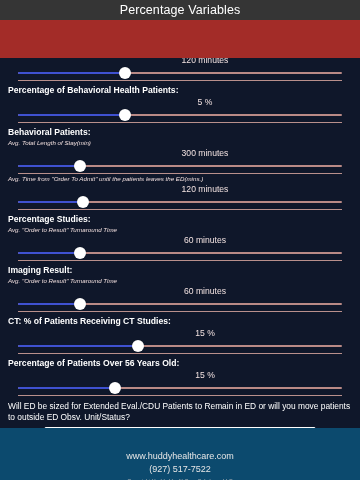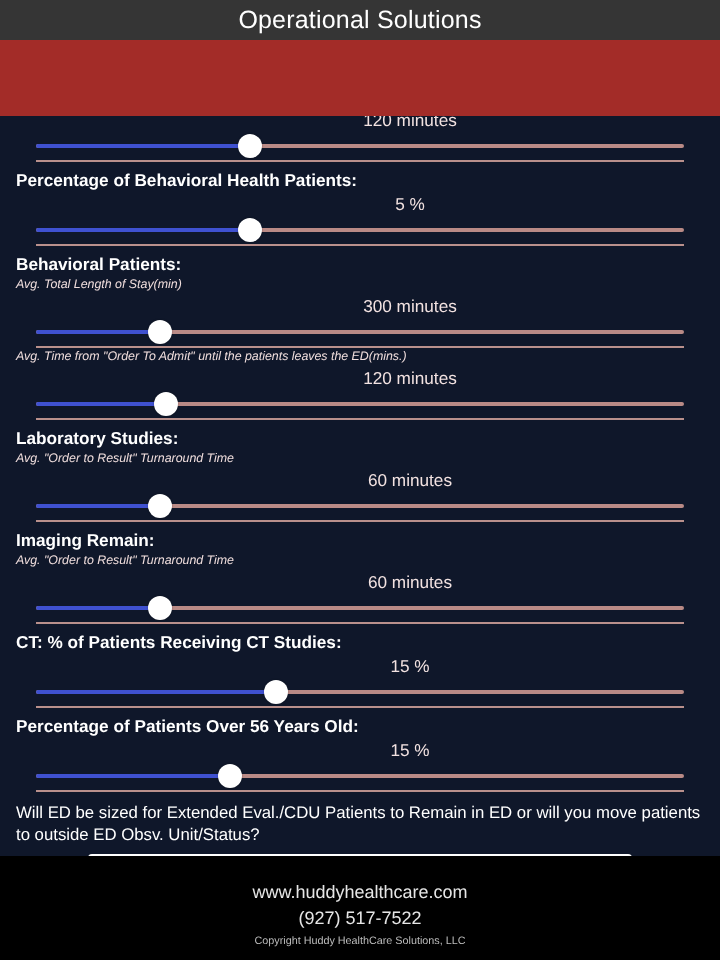--- a/index.html
+++ b/index.html
@@ -126,33 +126,33 @@
     position:relative;
     height:46px;
     margin-top:4px;
   }
 
   
   #footer {
     position:absolute;
     bottom:0; left:0;
     width:360px; height:52px;
-    background:#000000;
+    background:#0c4a6e;
     text-align:center;
-    padding-top:12px;
+    padding-top:22px;
   }
   #footer .site  { font-size:9px;   color:#e6e6e6; line-height:13px; }
   #footer .phone { font-size:9px;   color:#e6e6e6; line-height:13px; }
   #footer .copy  { font-size:5.4px; color:#bdbdbd; line-height:11px; }
 </style>
 </head>
 <body>
 
 <div id="titlebar">
-  <span class="title">Operational Solutions</span>
+  <span class="title">Percentage Variables</span>
 </div>
 
 <div id="content">
   <div id="slider-list">
       <div class="group" style="margin-top: -6px;">
         <div class="value" style="padding-top: 2px;">120 minutes</div>
         <div class="slider">
           <div class="track"></div>
           <div class="fill" style="width: calc(33% - 5.28px);"></div>
           <div class="thumb" style="left: calc(33% + 2.72px);"></div>
@@ -184,32 +184,32 @@
         <div class="sublabel">Avg. Time from "Order To Admit" until the patients leaves the ED(mins.)</div>
         <div class="value">120 minutes</div>
         <div class="slider">
           <div class="track"></div>
           <div class="fill" style="width: calc(20% - 3.2px);"></div>
           <div class="thumb" style="left: calc(20% + 4.8px);"></div>
         </div>
         <div class="divider"></div>
       </div>
       <div class="group">
-        <div class="label">Laboratory Studies:</div>
+        <div class="label">Percentage Studies:</div>
         <div class="sublabel">Avg. "Order to Result" Turnaround Time</div>
         <div class="value">60 minutes</div>
         <div class="slider">
           <div class="track"></div>
           <div class="fill" style="width: calc(19% - 3.04px);"></div>
           <div class="thumb" style="left: calc(19% + 4.96px);"></div>
         </div>
         <div class="divider"></div>
       </div>
       <div class="group">
-        <div class="label">Imaging Remain:</div>
+        <div class="label">Imaging Result:</div>
         <div class="sublabel">Avg. "Order to Result" Turnaround Time</div>
         <div class="value">60 minutes</div>
         <div class="slider">
           <div class="track"></div>
           <div class="fill" style="width: calc(19% - 3.04px);"></div>
           <div class="thumb" style="left: calc(19% + 4.96px);"></div>
         </div>
         <div class="divider"></div>
       </div>
       <div class="group">

